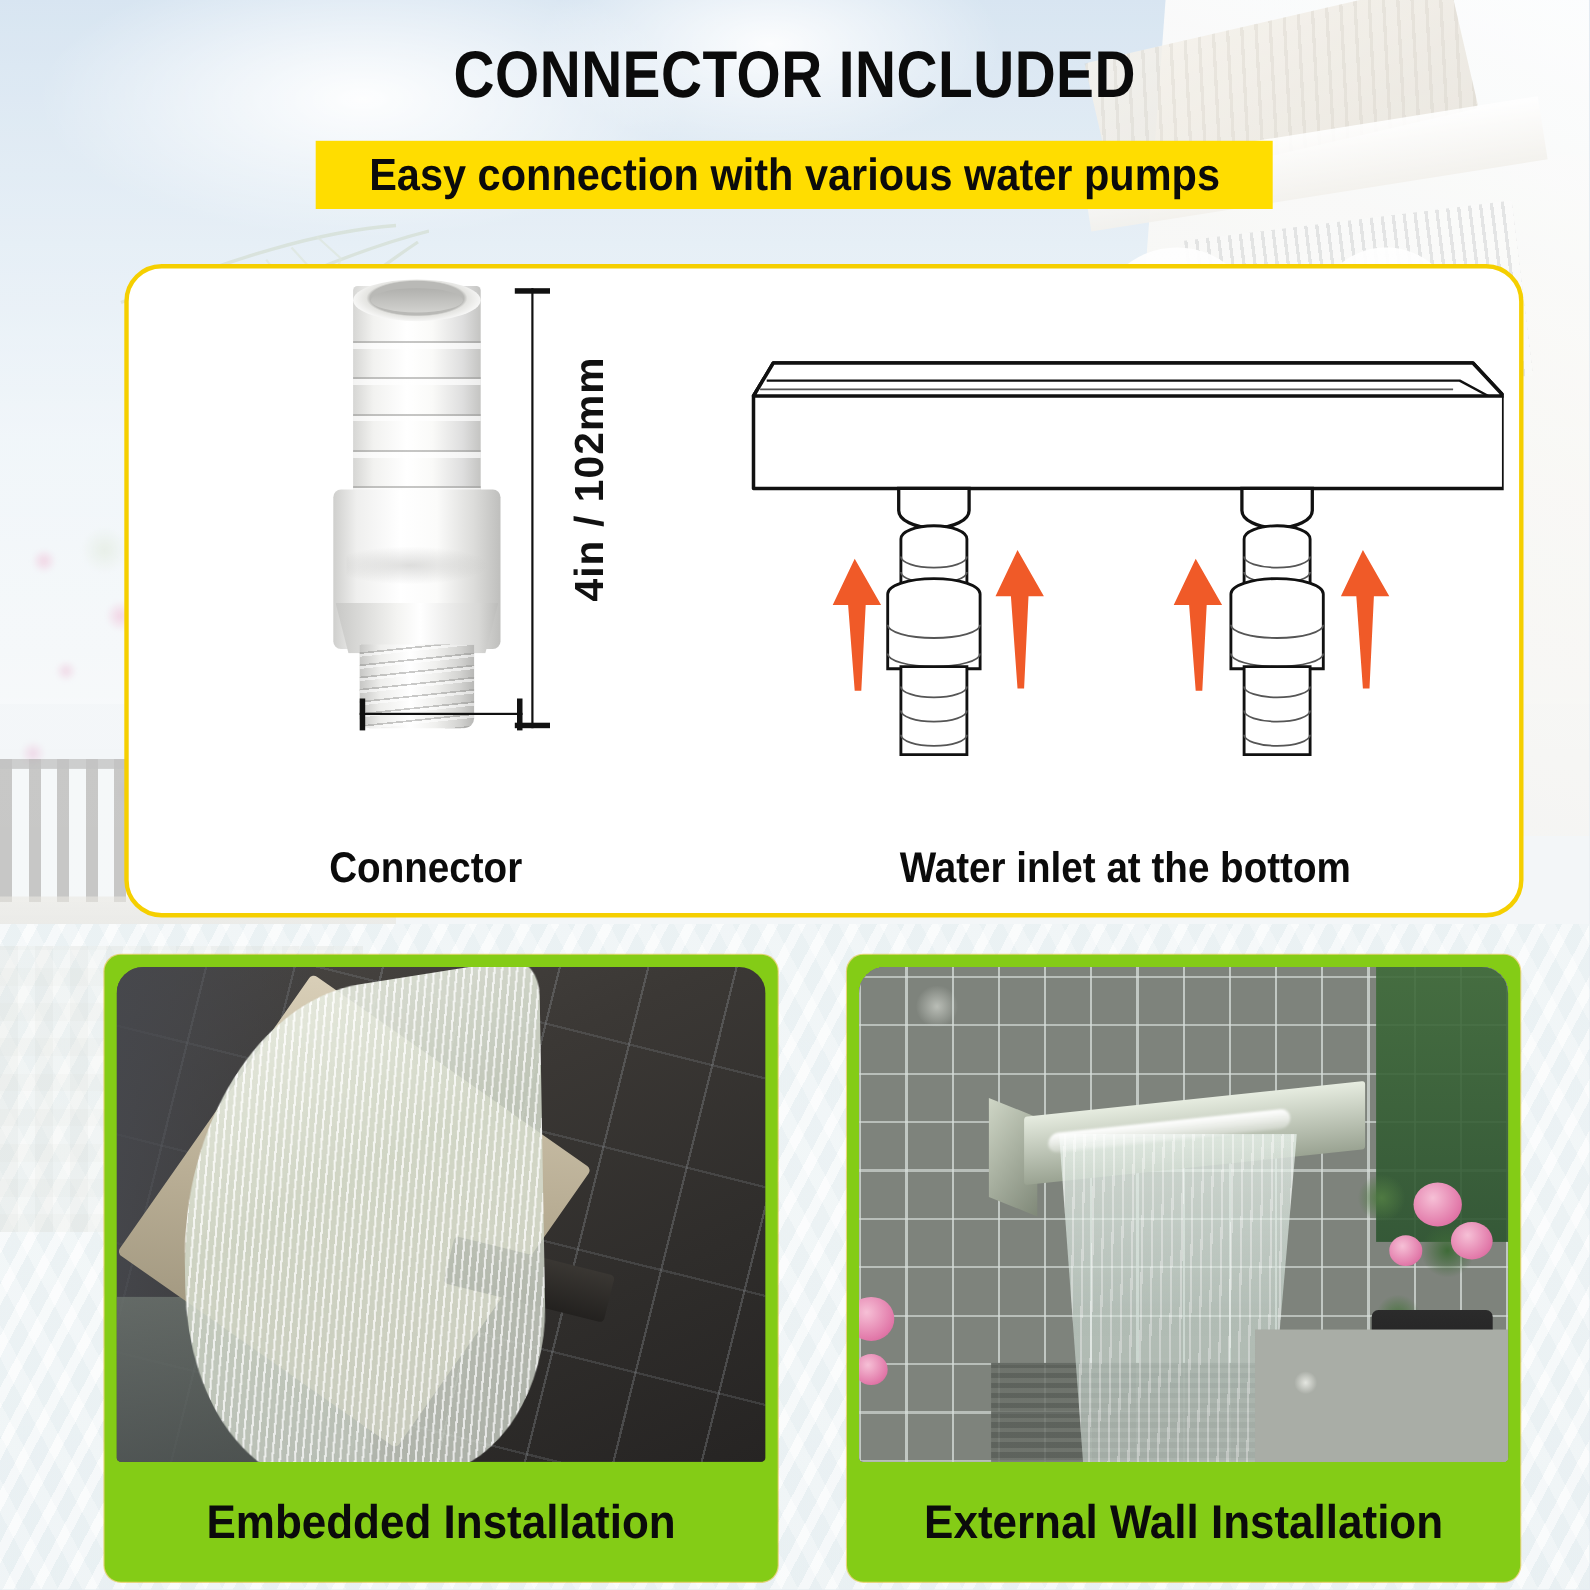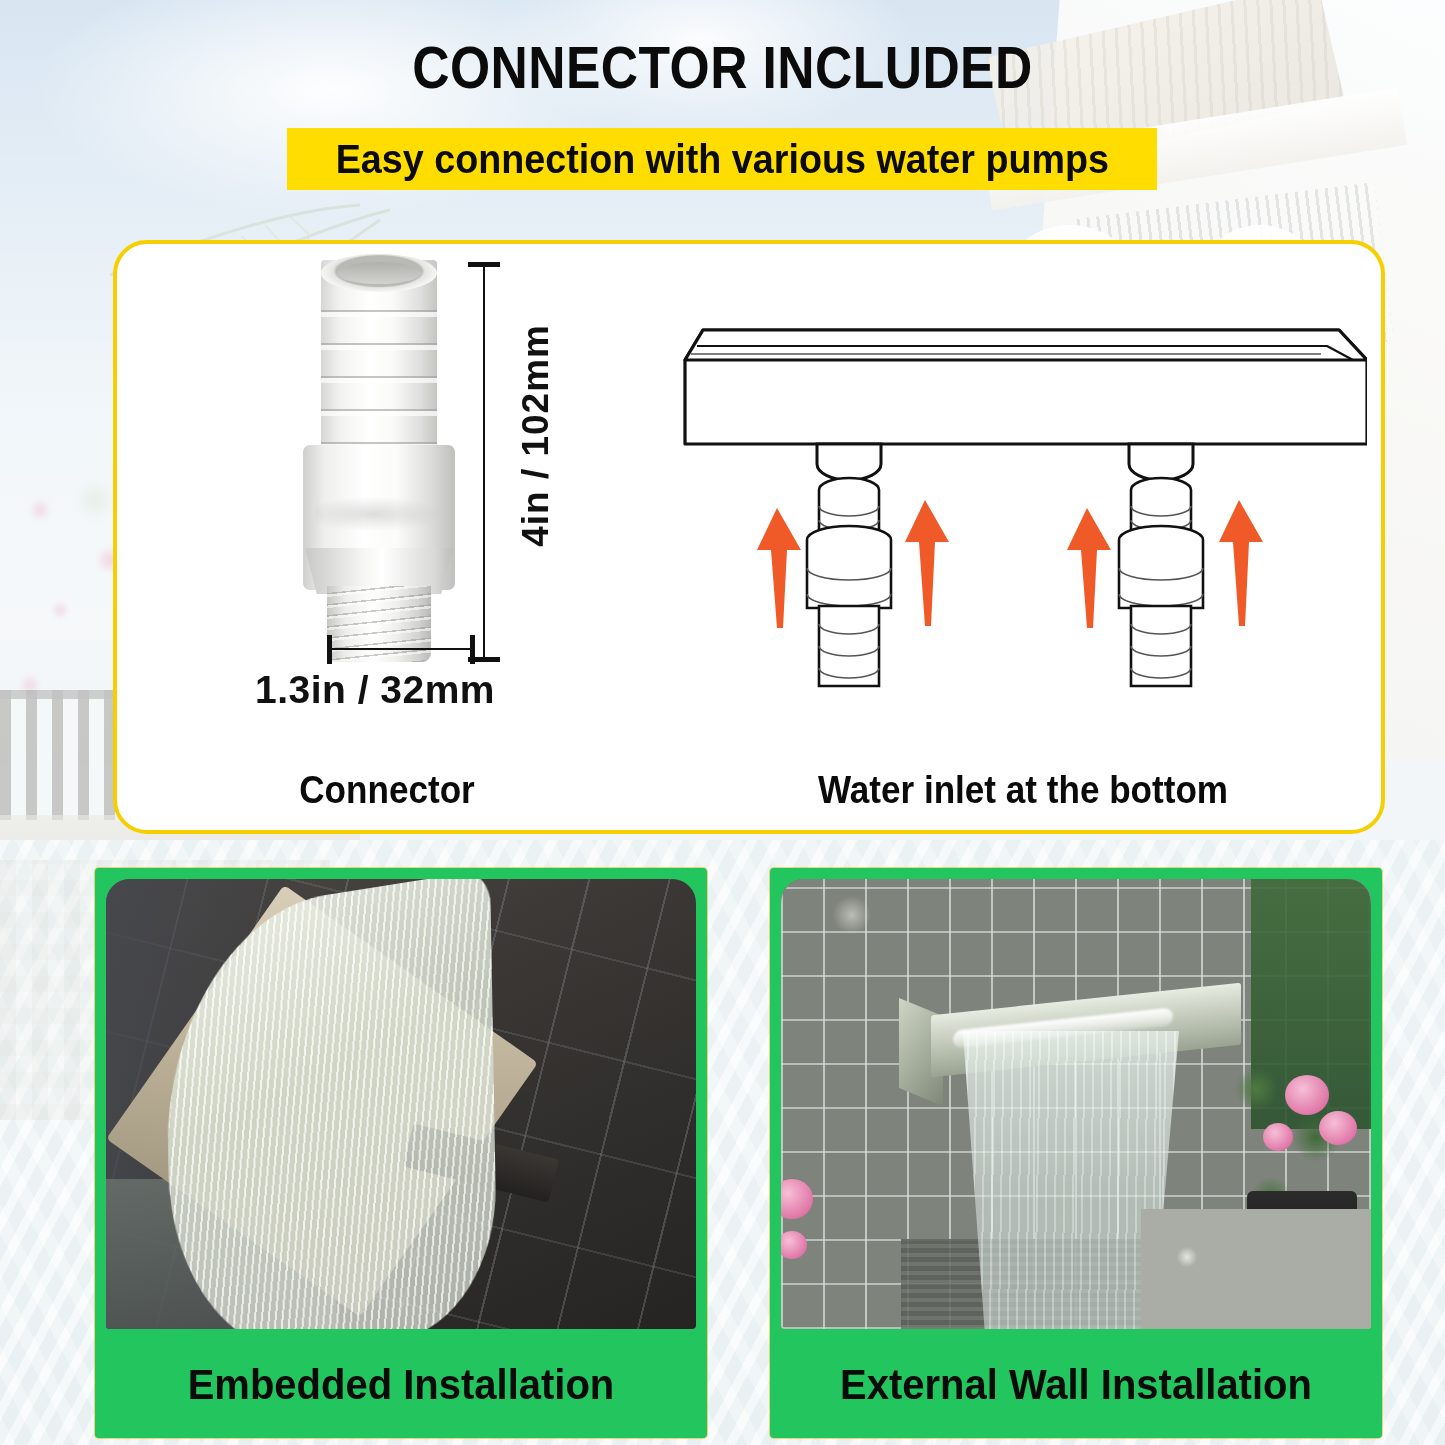--- a/index.html
+++ b/index.html
@@ -208,21 +208,21 @@
     position:absolute; left:18px; top:424px; width:480px; text-align:center;
     font-size:39px; font-weight:bold; color:#111; letter-spacing:.5px;
   }
 
   
   #diagram { position:absolute; left:10px; top:24px; width:700px; height:420px; }
 
   
   .photo-card {
     position:absolute; top:868px; width:612px; height:570px;
-    background:#22c55e; border-radius:4px; overflow:hidden;
+    background:#84cc16; border-radius:15px; overflow:hidden;
     box-shadow:0 0 0 1px rgba(220,180,0,.5);
   }
   #card-left  { left:95px; }
   #card-right { left:770px; }
   .photo-inner {
     position:absolute; left:11px; top:11px; width:590px; height:450px;
     border-radius:24px 24px 4px 4px; overflow:hidden;
   }
   .photo-label {
     position:absolute; left:0; bottom:0; width:100%; height:108px;
@@ -399,21 +399,20 @@
       <div class="pvc-mouth"></div>
       <div class="pvc-collar"></div>
       <div class="pvc-hex"></div>
       <div class="pvc-thread"></div>
     </div>
 
     <div class="dim-v"></div>
     <div class="dim-v-label">4in / 102mm</div>
 
     <div class="dim-h"></div>
-    <div class="dim-h-label">1.3in / 32mm</div>
 
     <div class="panel-caption">Connector</div>
   </div>
 
   <div id="panel-right">
 
     <svg id="diagram" viewBox="0 0 700 420">
       <g fill="#ffffff" stroke="#111111" stroke-width="3.2" stroke-linejoin="round">
 
         <path d="M18 92 L36 62 L672 62 L700 92 L700 176 L18 176 Z"></path>

